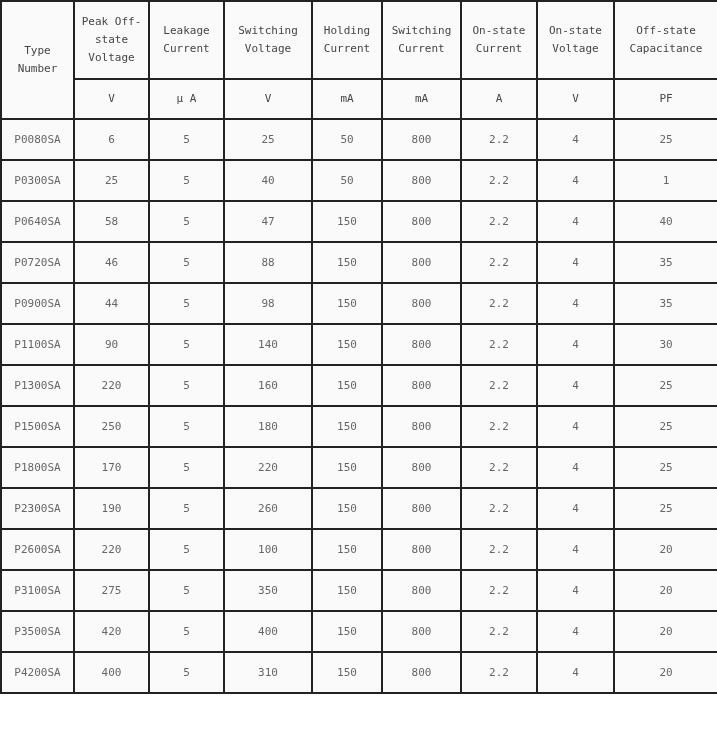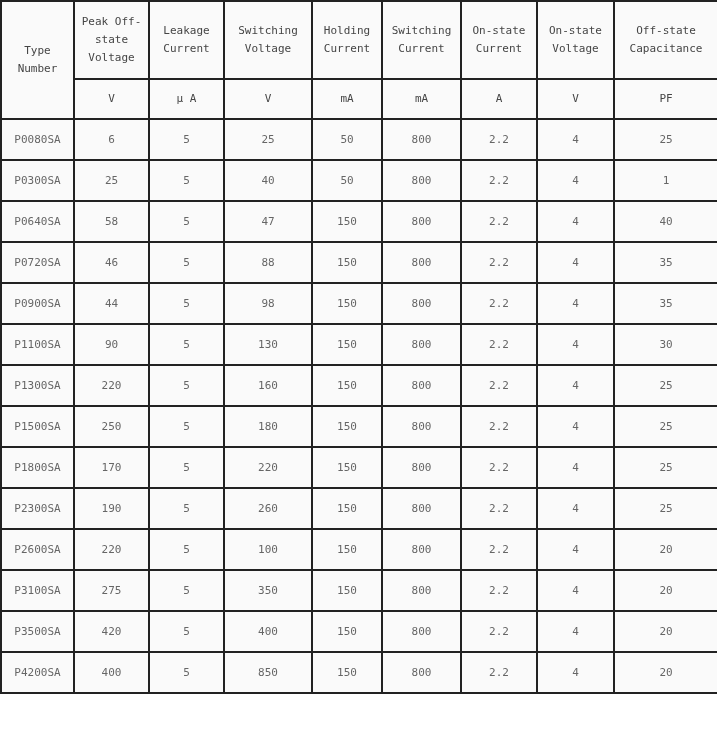--- a/index.html
+++ b/index.html
@@ -144,21 +144,21 @@
           <td>150</td>
           <td>800</td>
           <td>2.2</td>
           <td>4</td>
           <td>35</td>
         </tr>
         <tr class="data-row">
           <td>P1100SA</td>
           <td>90</td>
           <td>5</td>
-          <td>130</td>
+          <td>140</td>
           <td>150</td>
           <td>800</td>
           <td>2.2</td>
           <td>4</td>
           <td>30</td>
         </tr>
         <tr class="data-row">
           <td>P1300SA</td>
           <td>220</td>
           <td>5</td>
@@ -232,21 +232,21 @@
           <td>150</td>
           <td>800</td>
           <td>2.2</td>
           <td>4</td>
           <td>20</td>
         </tr>
         <tr class="data-row">
           <td>P4200SA</td>
           <td>400</td>
           <td>5</td>
-          <td>850</td>
+          <td>310</td>
           <td>150</td>
           <td>800</td>
           <td>2.2</td>
           <td>4</td>
           <td>20</td>
         </tr>
       </tbody>
   </table>
 </div>
 

